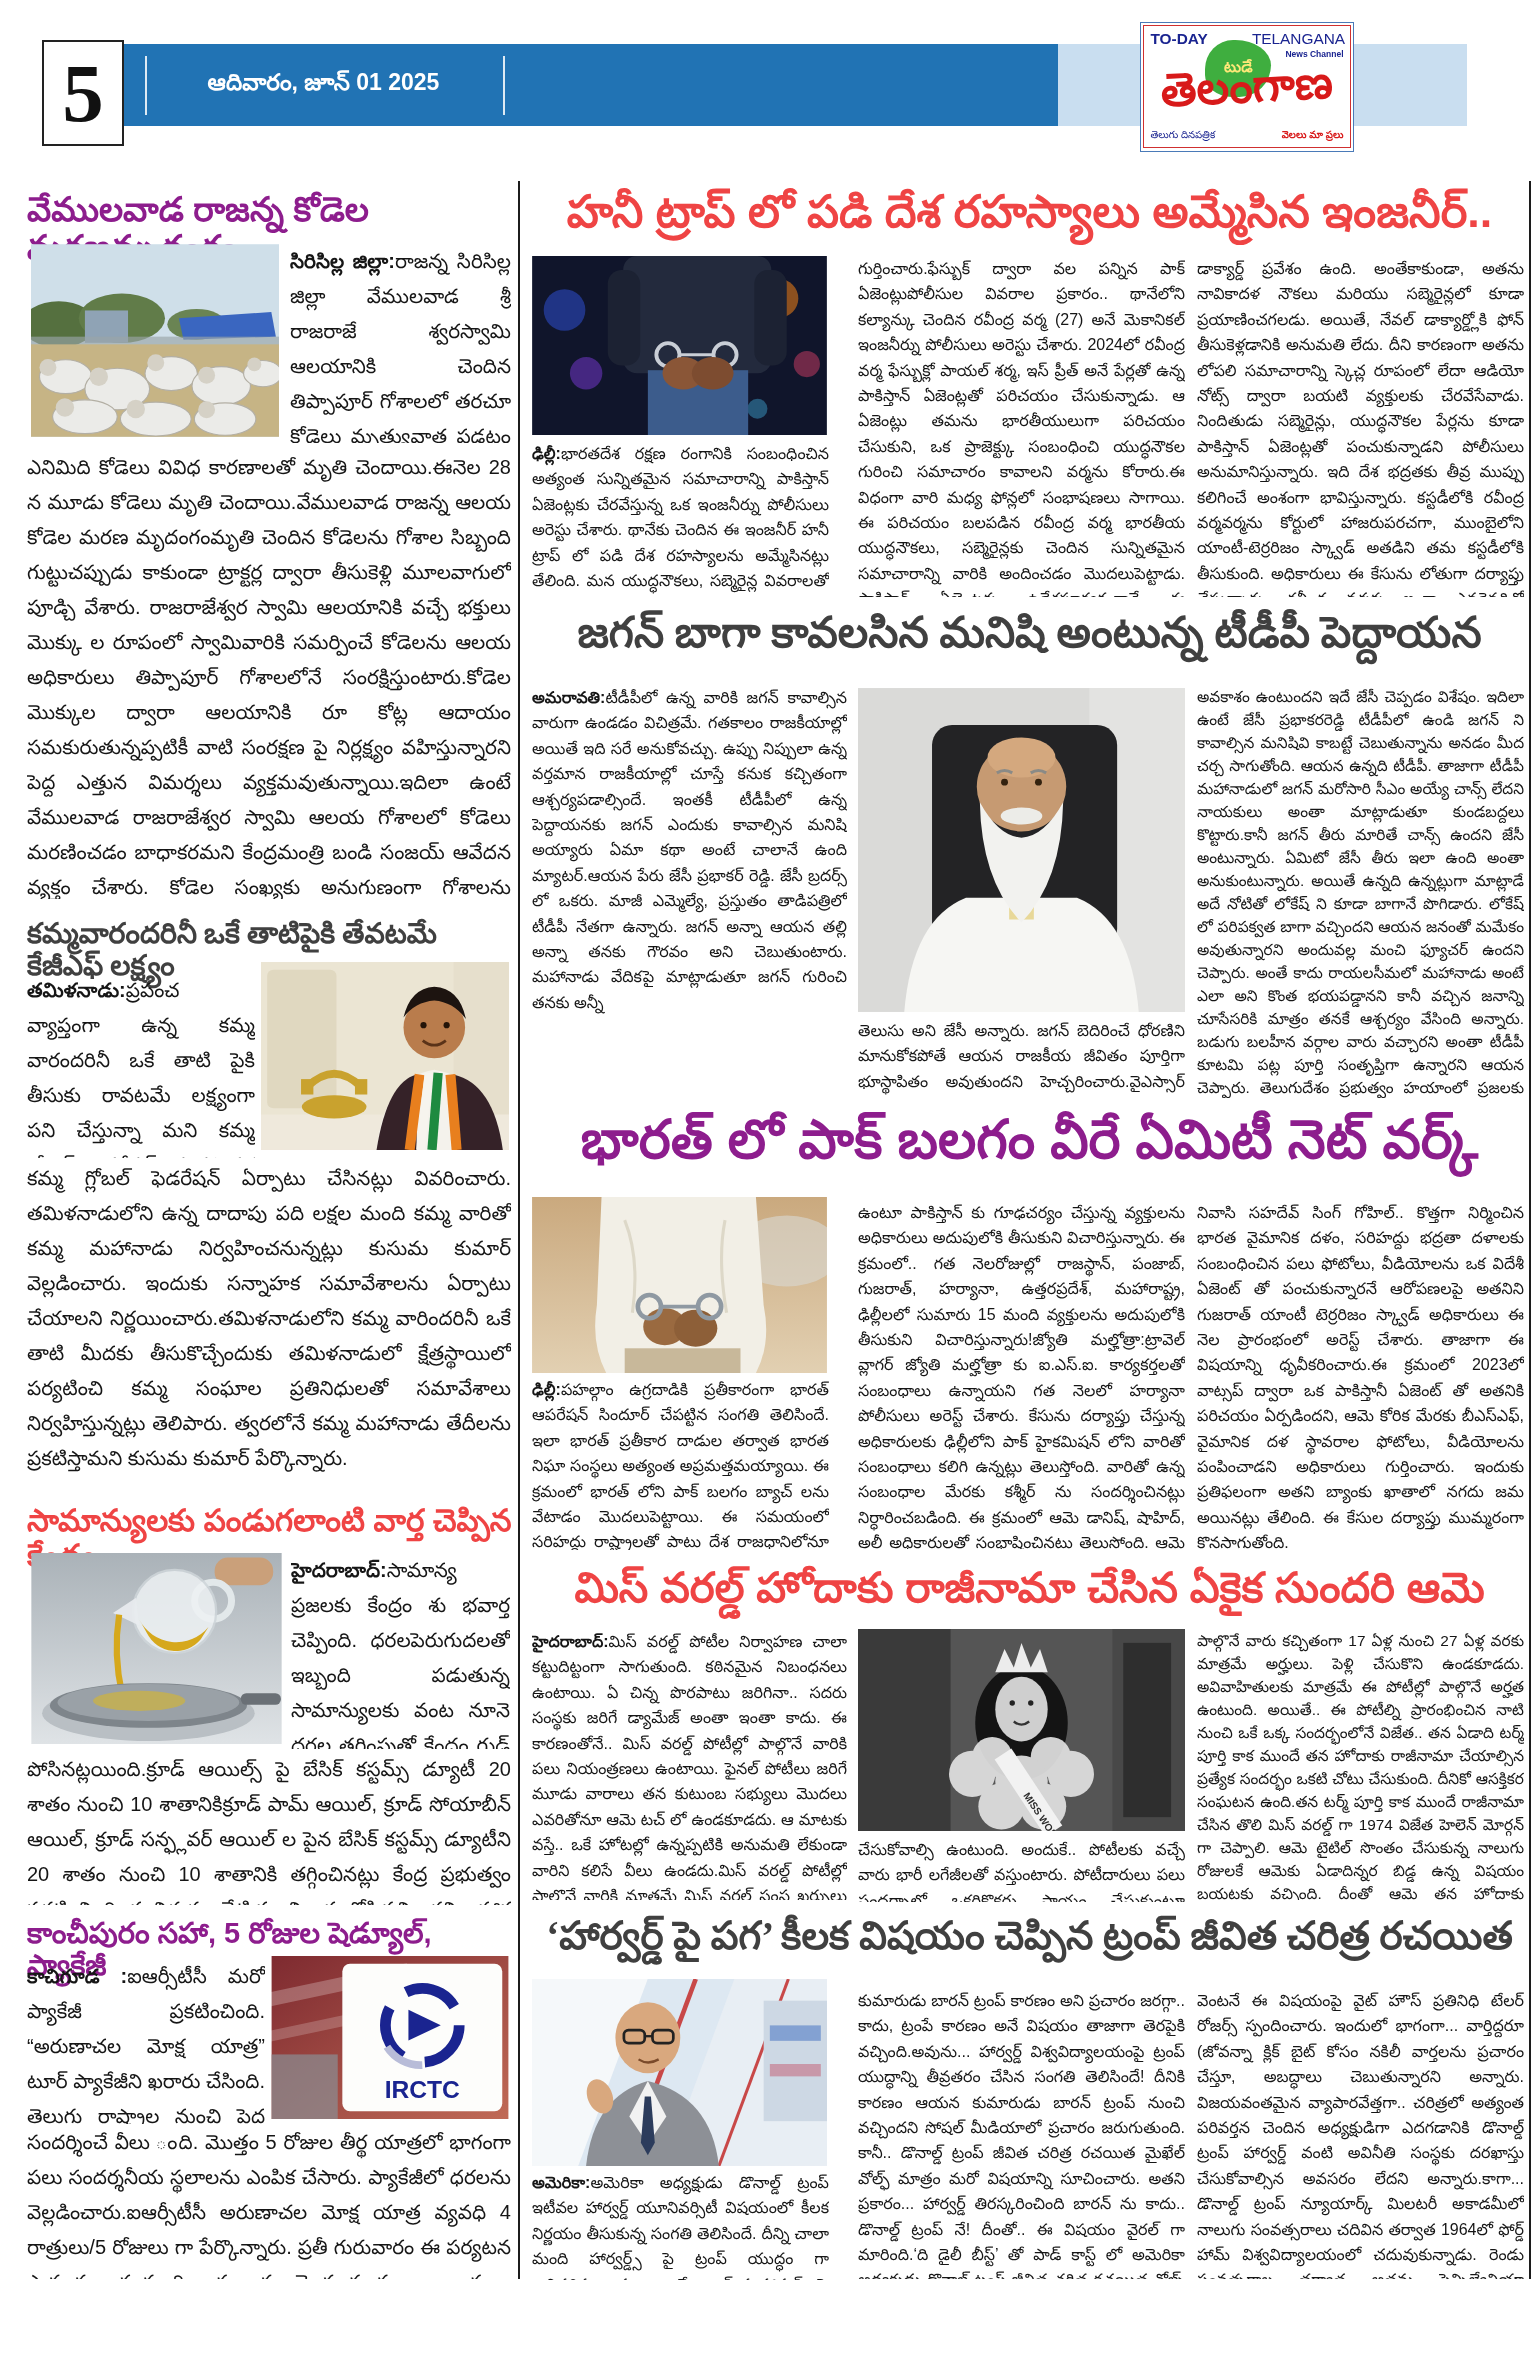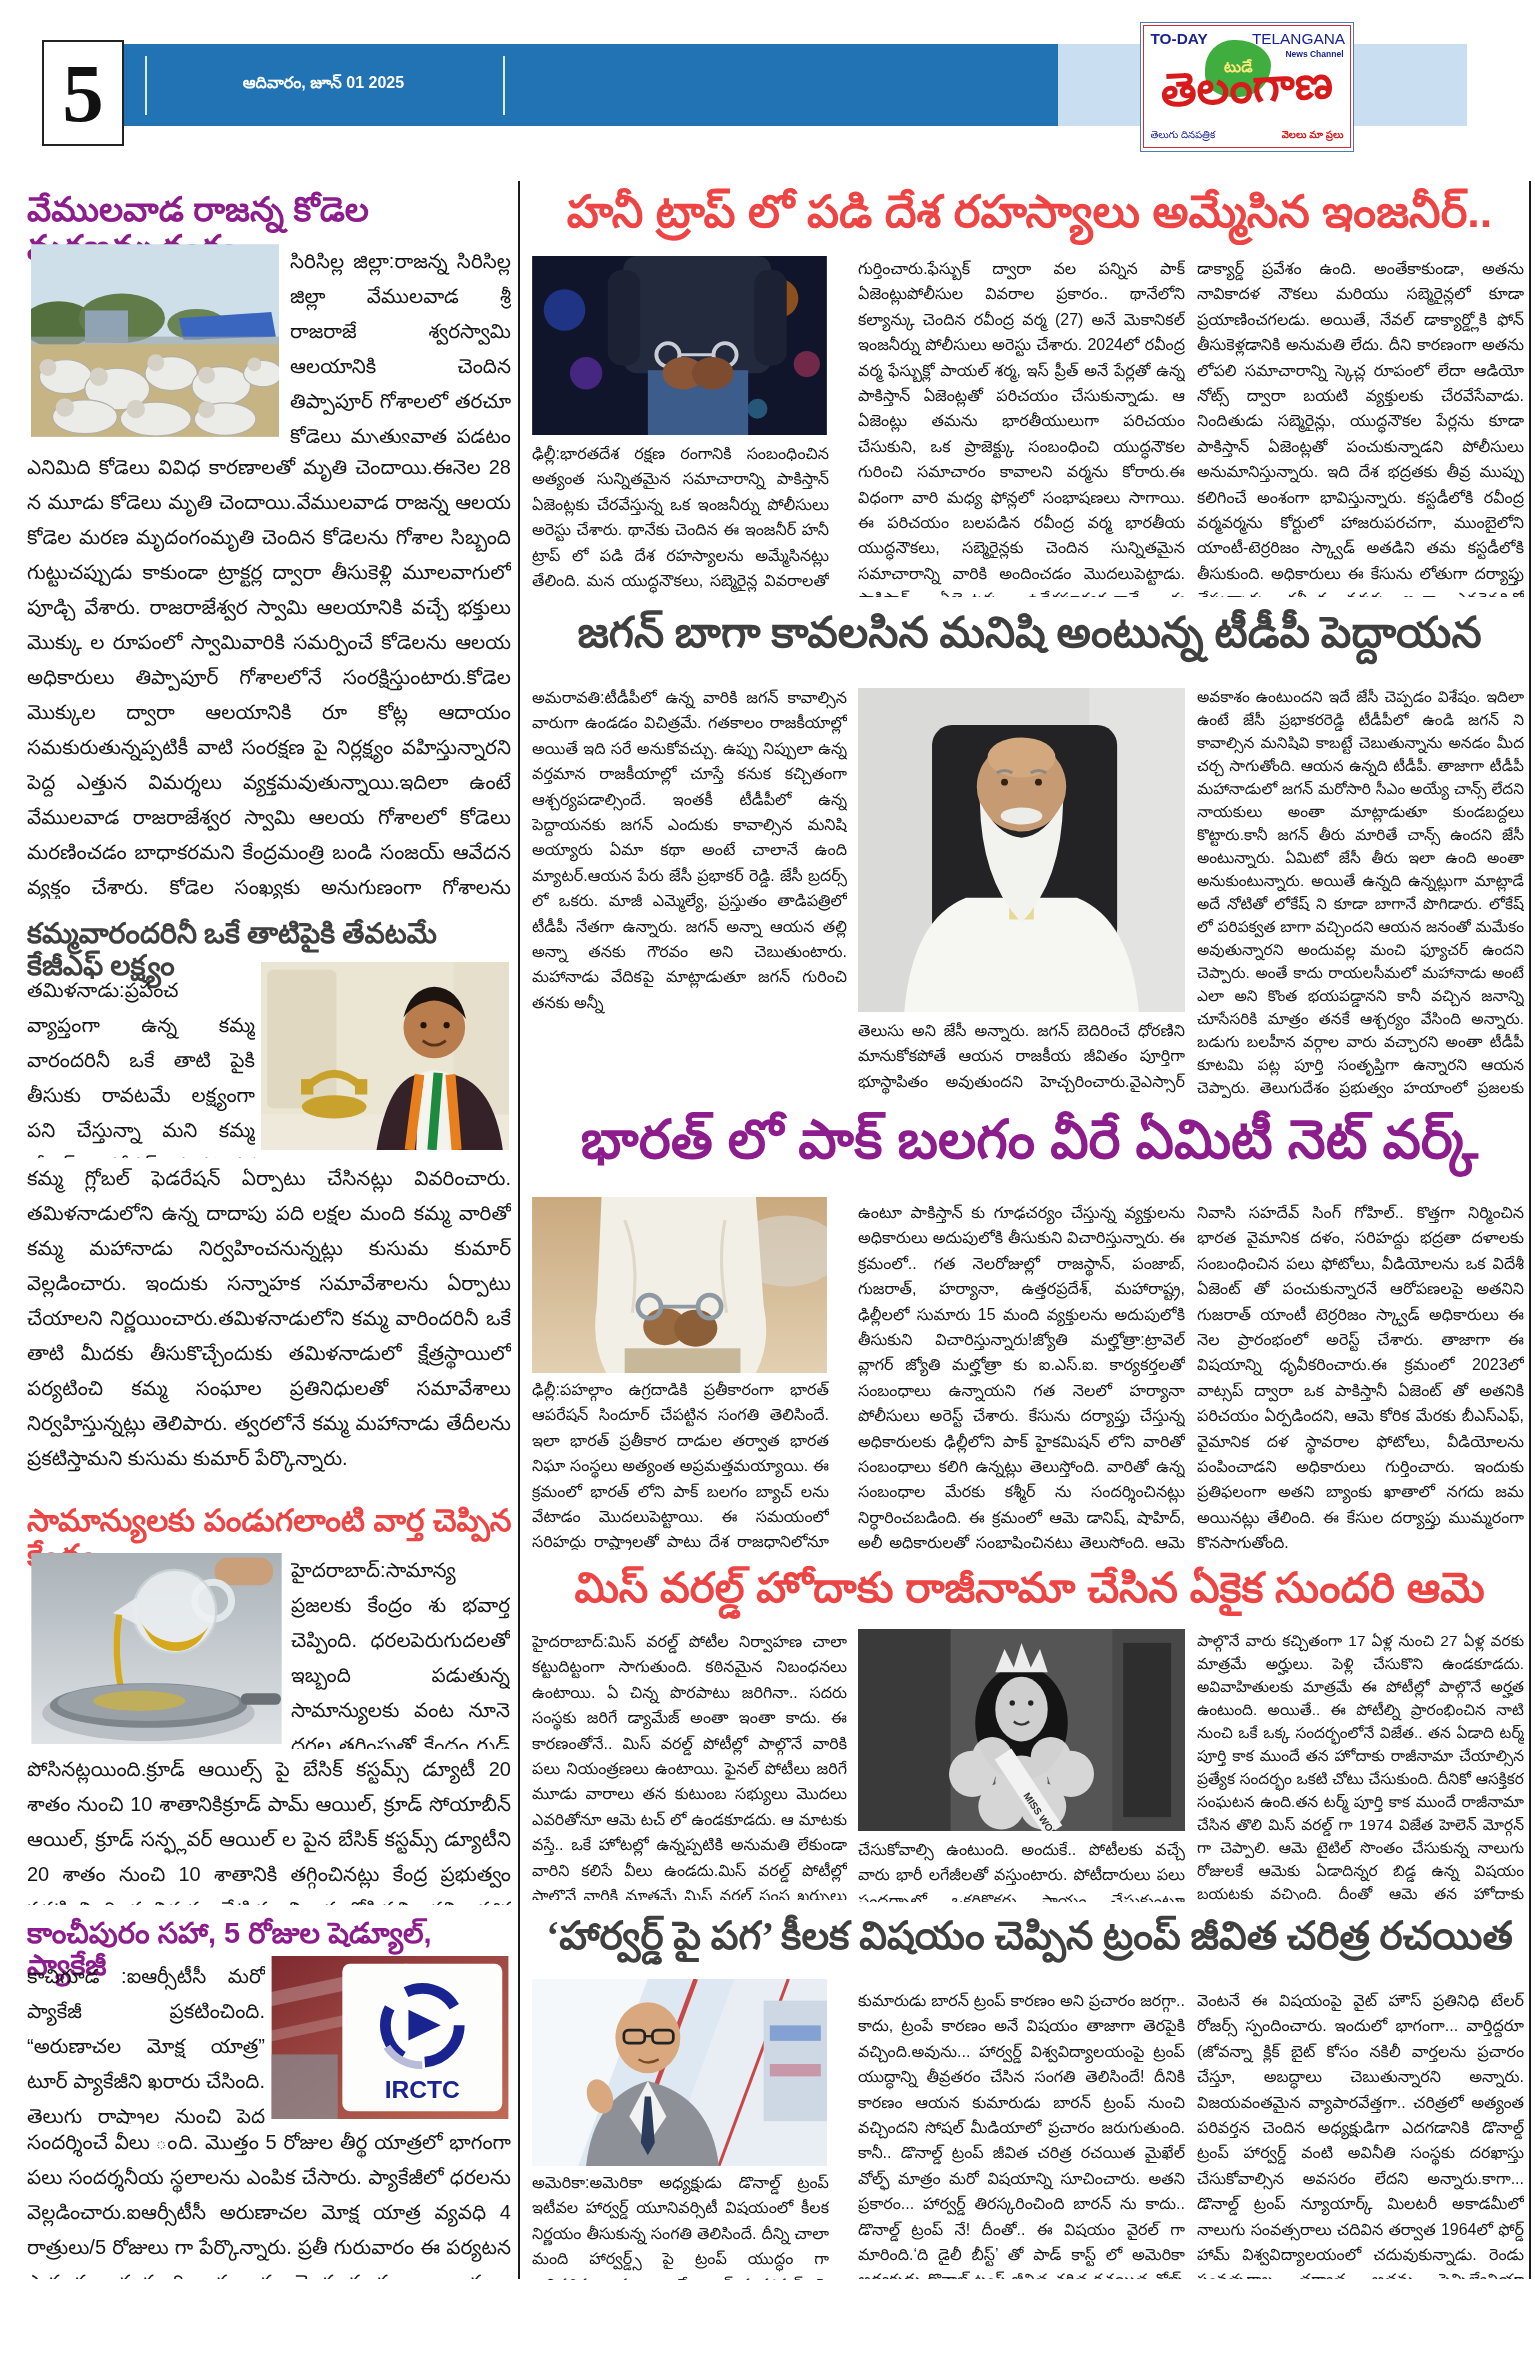--- a/index.html
+++ b/index.html
@@ -7,38 +7,38 @@
   .page{position:relative;width:1535px;height:2377px;background:#fff;overflow:hidden;}
   .abs{position:absolute;}
   .jt{text-align:justify;overflow:hidden;color:#161616;}
   .body-l{font-size:20px;line-height:35px;}
   .body-r{font-size:16px;line-height:25.4px;}
   .hl{font-weight:bold;line-height:1.12;}
   .center{text-align:center;}
   .c-blue{color:#ef4444;}
   .c-pink{color:#404040;font-family:Liberation Serif, serif;}
   .c-purple{color:#8d1d8d;}
-  .dl{font-weight:normal;}
+  .dl{font-weight:bold;}
   .photo{overflow:hidden;}
   .photo svg{display:block;}
   .vline{background:#1c1c1c;}
 </style>
 </head>
 <body>
 
 <div class="page">
 
   <div class="abs" style="left:42px;top:44px;width:1425px;height:82px;background:#c9def0;"></div>
   <div class="abs" style="left:42px;top:44px;width:1016px;height:82px;background:#2173b4;"></div>
   <div class="abs" style="left:42px;top:40px;width:82px;height:106px;background:#fff;border:2.3px solid #222;box-sizing:border-box;display:flex;align-items:center;justify-content:center;z-index:3;">
     <span style="font-family:'Liberation Serif',serif;font-size:83px;font-weight:bold;color:#111;line-height:1;">5</span>
   </div>
   <div class="abs" style="left:145px;top:56px;width:1.5px;height:59px;background:rgba(255,255,255,.85);z-index:2;"></div>
   <div class="abs" style="left:503px;top:56px;width:1.5px;height:59px;background:rgba(255,255,255,.85);z-index:2;"></div>
-  <div class="abs" style="left:154px;top:44px;width:339px;height:82px;display:flex;align-items:center;justify-content:center;color:#fff;font-size:16px;font-weight:bold;z-index:2;text-align:center;">ఆదివారం, జూన్ 01  2025</div>
+  <div class="abs" style="left:154px;top:44px;width:339px;height:82px;display:flex;align-items:center;justify-content:center;color:#fff;font-size:23px;font-weight:bold;z-index:2;text-align:center;">ఆదివారం, జూన్ 01  2025</div>
 
   <div class="abs" style="left:1140px;top:21.6px;width:214px;height:130px;background:#fff;border:1.5px solid #4a7ab8;box-sizing:border-box;z-index:4;">
     <div class="abs" style="left:2.3px;top:2.3px;right:2.3px;bottom:2.3px;border:1.5px solid #d03030;">
       <span class="abs" style="left:6.2px;top:4.6px;color:#1a2490;font-weight:bold;font-size:15.4px;">TO-DAY</span>
       <span class="abs" style="right:4.6px;top:4.6px;color:#1a2490;font-weight:normal;font-size:15.4px;">TELANGANA</span>
       <span class="abs" style="right:6.2px;top:23px;color:#1a2490;font-weight:bold;font-size:8.5px;">News Channel</span>
       <div class="abs" style="left:61px;top:14px;width:66px;height:57px;background:#3fae3f;border-radius:46% 58% 52% 44%/55% 48% 60% 42%;display:flex;align-items:center;justify-content:center;">
         <span style="color:#ffe878;font-weight:bold;font-size:15.4px;">టుడే</span>
       </div>
       <div class="abs" style="left:0;top:37px;width:100%;text-align:center;color:#d81a1a;font-weight:bold;font-size:46px;line-height:1;transform:rotate(-3deg);">తెలంగాణ</div>

